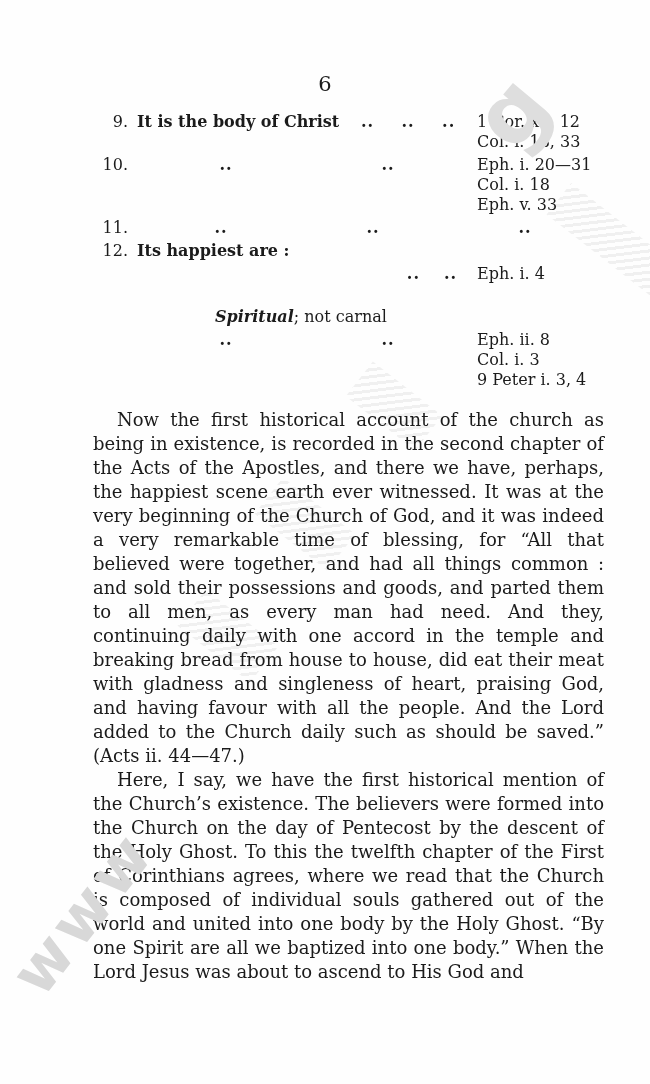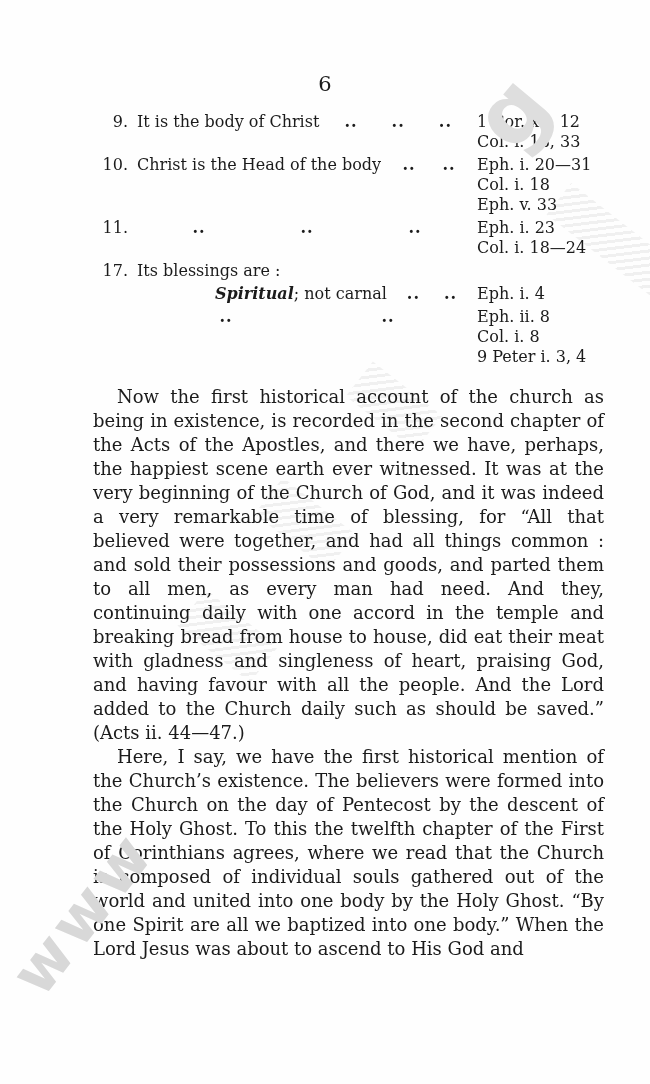--- a/index.html
+++ b/index.html
@@ -21,28 +21,28 @@
   }
   
   .reflist{
     margin:16px 0 0 92px;
     width:517px;
     font-size:16px;
     line-height:20px;
   }
   .lrow{display:flex;align-items:flex-start;margin-bottom:3px;}
   .num{width:36px;flex-shrink:0;text-align:right;margin-right:9px;}
-  .label{white-space:nowrap;}
+  .label{white-space:nowrap;font-weight:bold;}
   .leaders{
     flex:1;display:flex;justify-content:space-around;
     font-weight:bold;letter-spacing:1px;padding:0 8px;
   }
   .refs{width:132px;flex-shrink:0;}
   .ref{display:block;}
-  .sub .sublabel{padding-left:78px;white-space:nowrap;}
+  .sub .sublabel{padding-left:78px;white-space:nowrap;margin-top:43px;}
   .emph{font-style:italic;font-weight:bold;}
   
   .bodytext{
     margin:18px 0 0 93px;
     width:511px;
     font-size:18px;
     line-height:24px;
     text-align:justify;
   }
   .bodytext p{margin:0;text-indent:24px;}
@@ -103,48 +103,43 @@
         <span>..</span>
       </span>
       <span class="refs">
         <span class="ref">1 Cor. xii. 12</span>
         <span class="ref">Col. i. 18, 33</span>
       </span>
     </div>
 
     <div class="lrow">
       <span class="num">10.</span>
-      <span class="label">Christ is the Head of the body</span>
       <span class="leaders">
         <span>..</span>
         <span>..</span>
       </span>
       <span class="refs">
         <span class="ref">Eph. i. 20—31</span>
         <span class="ref">Col. i. 18</span>
         <span class="ref">Eph. v. 33</span>
       </span>
     </div>
 
     <div class="lrow">
       <span class="num">11.</span>
       <span class="leaders">
         <span>..</span>
         <span>..</span>
         <span>..</span>
       </span>
-      <span class="refs">
-        <span class="ref">Eph. i. 23</span>
-        <span class="ref">Col. i. 18—24</span>
-      </span>
     </div>
 
     <div class="lrow">
-      <span class="num">17.</span>
-      <span class="label">Its blessings are :</span>
+      <span class="num">12.</span>
+      <span class="label">Its happiest are :</span>
     </div>
 
     <div class="lrow sub">
       <span class="num"></span>
       <span class="sublabel"><span class="emph">Spiritual</span><span>; not carnal</span></span>
       <span class="leaders">
         <span>..</span>
         <span>..</span>
       </span>
       <span class="refs">
@@ -153,21 +148,21 @@
     </div>
 
     <div class="lrow sub">
       <span class="num"></span>
       <span class="leaders">
         <span>..</span>
         <span>..</span>
       </span>
       <span class="refs">
         <span class="ref">Eph. ii. 8</span>
-        <span class="ref">Col. i. 8</span>
+        <span class="ref">Col. i. 3</span>
         <span class="ref">9 Peter i. 3, 4</span>
       </span>
     </div>
 
   </div>
 
   <div class="bodytext">
     <p>Now the first historical account of the church as being in existence, is recorded in the second chapter of the Acts of the Apostles, and there we have, perhaps, the happiest scene earth ever witnessed. It was at the very beginning of the Church of God, and it was indeed a very remarkable time of blessing, for “All that believed were together, and had all things common : and sold their possessions and goods, and parted them to all men, as every man had need. And they, continuing daily with one accord in the temple and breaking bread from house to house, did eat their meat with gladness and singleness of heart, praising God, and having favour with all the people. And the Lord added to the Church daily such as should be saved.” (Acts ii. 44—47.)</p>
     <p>Here, I say, we have the first historical mention of the Church’s existence. The believers were formed into the Church on the day of Pentecost by the descent of the Holy Ghost. To this the twelfth chapter of the First of Corinthians agrees, where we read that the Church is composed of individual souls gathered out of the world and united into one body by the Holy Ghost. “By one Spirit are all we baptized into one body.” When the Lord Jesus was about to ascend to His God and</p>
   </div>

